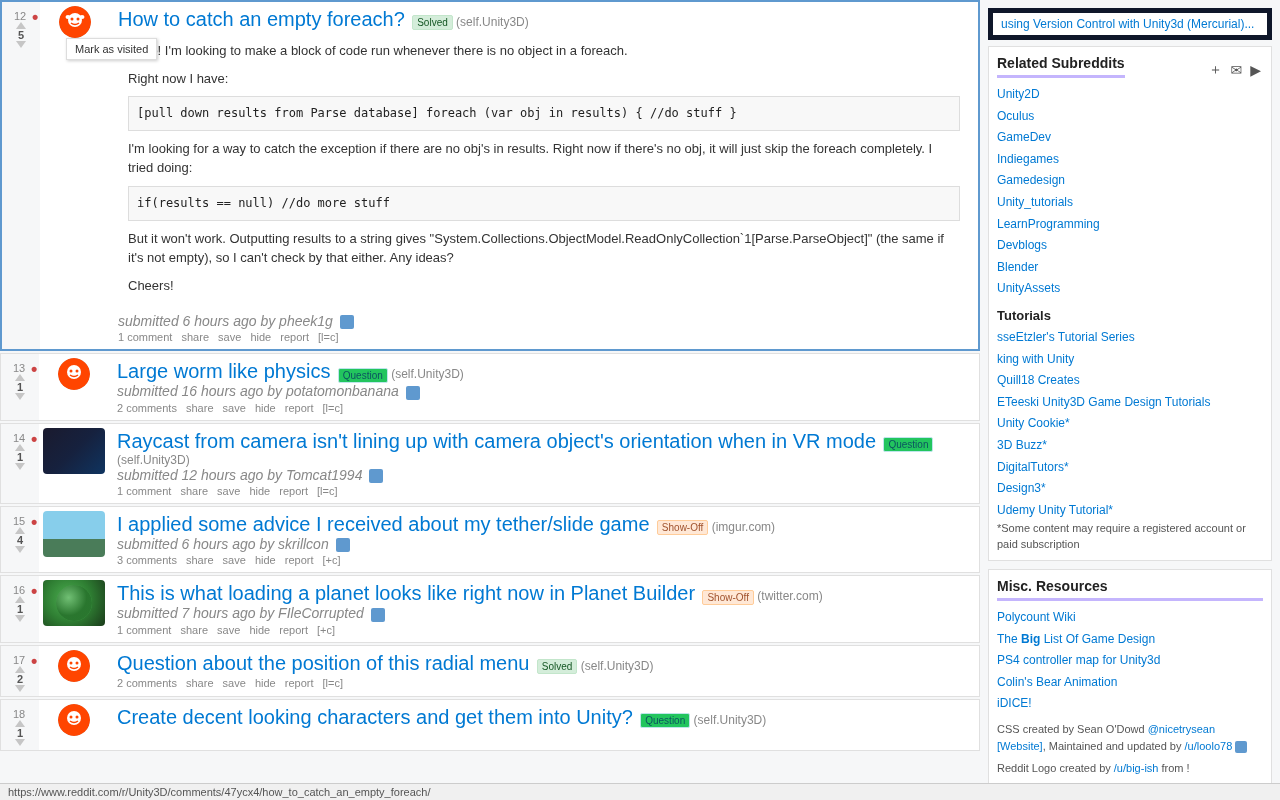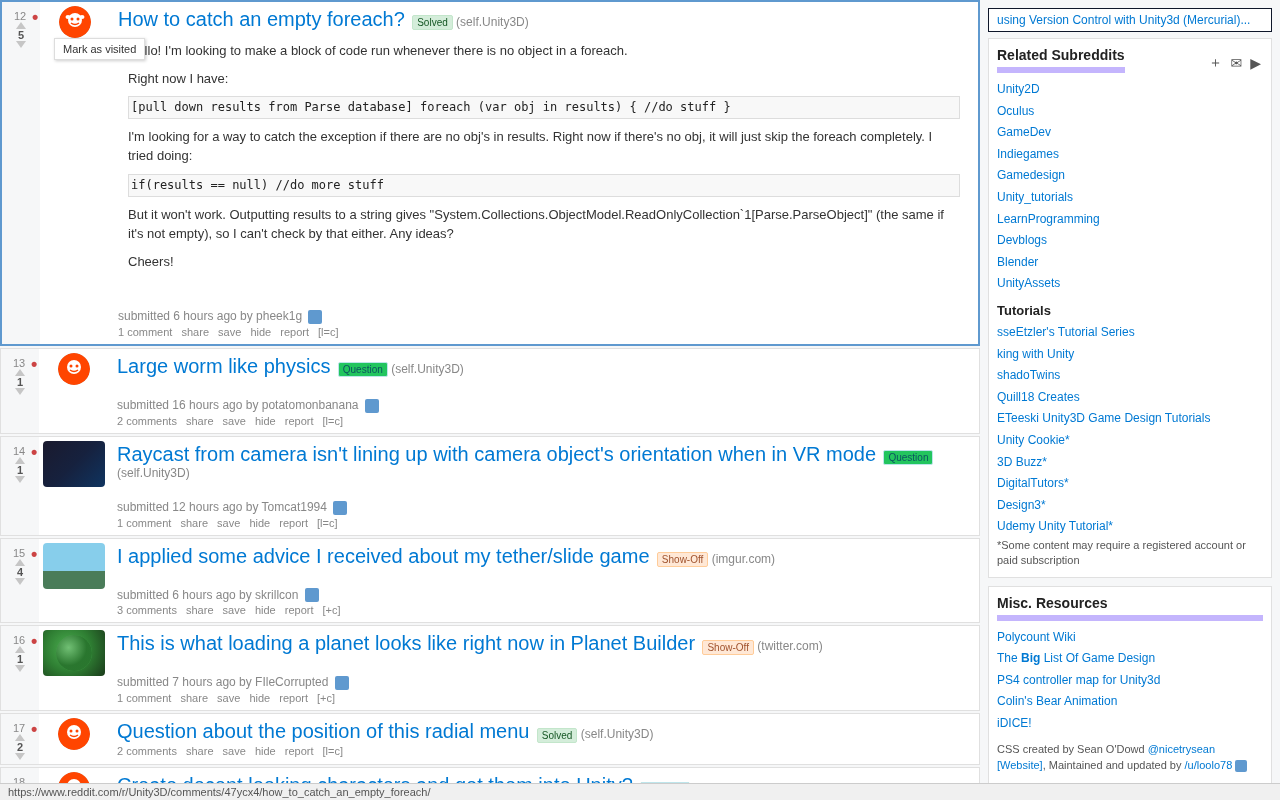--- a/index.html
+++ b/index.html
@@ -25,39 +25,39 @@
     .thumb-placeholder { width: 32px; height: 32px; border-radius: 50%; background: #ccc; overflow: hidden; display: flex; align-items: center; justify-content: center; }
     
     .post-body { flex: 1; padding: 6px 8px; }
     
     .post-title { font-size: 20px; font-weight: normal; color: #0079d3; text-decoration: none; }
     
     .flair { display: inline-block; background: #e8f0fe; border: 1px solid #c5d2f6; color: #5f6368; font-size: 10px; padding: 1px 4px; border-radius: 2px; margin-left: 4px; vertical-align: middle; }
     .flair-green { background: #d4edda; border-color: #c3e6cb; color: #155724; }
     .flair-question { background: #22c55e; border-color: #bee5eb; color: #0c5460; }
     
-    .post-meta { font-size: 12px; color: #888; margin-top: 20px; }
+    .post-meta { font-size: 14px; color: #888; margin-top: 0; font-style: italic; }
     .post-meta a { color: #888; text-decoration: none; }
     .post-domain { color: #888; }
     
     .post-actions { font-size: 11px; color: #888; margin-top: 2px; }
     .post-actions a { color: #888; text-decoration: none; margin-right: 6px; text-align: right; }
     
     
     .expanded-content { padding: 8px 10px 10px 10px; }
     .expanded-content p { font-size: 13px; line-height: 1.5; margin-bottom: 8px; color: #333; }
-    .code-block { background: #f8f8f8; border: 1px solid #ddd; padding: 2px; font-family: monospace; font-size: 12px; margin: 8px 0; line-height: 1.4; }
-    
-    .mark-visited-tooltip { position: absolute; top: 36px; left: 52px; background: white; border: 1px solid #ddd; padding: 4px 8px; font-size: 11px; color: #333; z-index: 10; box-shadow: 1px 1px 3px rgba(0,0,0,0.2); }
+    .code-block { background: #f8f8f8; border: 1px solid #ddd; padding: 8px; font-family: monospace; font-size: 12px; margin: 8px 0; line-height: 1.4; }
+    
+    .mark-visited-tooltip { position: absolute; top: 36px; left: 64px; background: white; border: 1px solid #ddd; padding: 4px 8px; font-size: 11px; color: #333; z-index: 10; box-shadow: 1px 1px 3px rgba(0,0,0,0.2); }
     
     
     .sidebar { width: 300px; min-width: 300px; padding: 8px; background: #f6f7f8; }
     
     .sidebar-section { background: #fff; border: 1px solid #e0e0e0; margin-bottom: 8px; padding: 8px; }
-    .sidebar-section h3 { font-size: 14px; font-weight: bold; color: #222; margin-bottom: 6px; border-bottom: 6px solid #c4b5fd; padding-bottom: 4px; }
+    .sidebar-section h3 { font-size: 14px; font-weight: bold; color: #222; margin-bottom: 6px; border-bottom: 3px solid #c4b5fd; padding-bottom: 4px; }
     .sidebar-section h4 { font-size: 13px; font-weight: bold; color: #222; margin: 8px 0 4px 0; }
     
     .subreddit-link { display: block; color: #0079d3; text-decoration: none; font-size: 12px; line-height: 1.8; }
     
     .resource-link { display: block; color: #0079d3; text-decoration: none; font-size: 12px; line-height: 1.8; }
     
     .misc-note { font-size: 11px; color: #555; margin-top: 0; line-height: 1.4; }
     
     .credit-text { font-size: 11px; color: #555; line-height: 1.5; margin-top: 6px; }
     .credit-text a { color: #0079d3; text-decoration: none; }
@@ -368,21 +368,21 @@
             <span class="post-domain">(self.Unity3D)</span>
           </div>
         </div>
       </div>
 
     </div>
   </div>
 
   <div class="sidebar">
 
-    <div style="font-size:12px; color:#0079d3; margin-bottom:6px; background:#fff; border:1px solid #0f172a; padding:4px 8px;">
+    <div style="font-size:12px; color:#0079d3; margin-bottom:6px; background:#fff; border:5px solid #0f172a; padding:4px 8px;">
       <a href="#" class="top-link">using Version Control with Unity3d (Mercurial)...</a>
     </div>
 
     <div class="sidebar-section">
       <div style="display:flex; justify-content:space-between; align-items:center;">
         <h3>Related Subreddits</h3>
         <div class="sidebar-header-icons">
           <button class="icon-btn" title="Subscribe">＋</button>
           <button class="icon-btn" title="Mail">✉</button>
           <button class="icon-btn" title="RSS">▶</button>
@@ -395,21 +395,20 @@
       <a href="#" class="subreddit-link">Gamedesign</a>
       <a href="#" class="subreddit-link">Unity_tutorials</a>
       <a href="#" class="subreddit-link">LearnProgramming</a>
       <a href="#" class="subreddit-link">Devblogs</a>
       <a href="#" class="subreddit-link">Blender</a>
       <a href="#" class="subreddit-link">UnityAssets</a>
 
       <h4>Tutorials</h4>
       <a href="#" class="resource-link">sseEtzler's Tutorial Series</a>
       <a href="#" class="resource-link">king with Unity</a>
-      <a href="#" class="resource-link">shadoTwins</a>
       <a href="#" class="resource-link">Quill18 Creates</a>
       <a href="#" class="resource-link">ETeeski Unity3D Game Design Tutorials</a>
       <a href="#" class="resource-link">Unity Cookie*</a>
       <a href="#" class="resource-link">3D Buzz*</a>
       <a href="#" class="resource-link">DigitalTutors*</a>
       <a href="#" class="resource-link">Design3*</a>
       <a href="#" class="resource-link">Udemy Unity Tutorial*</a>
       <p class="misc-note">*Some content may require a registered account or paid subscription</p>
     </div>
 

